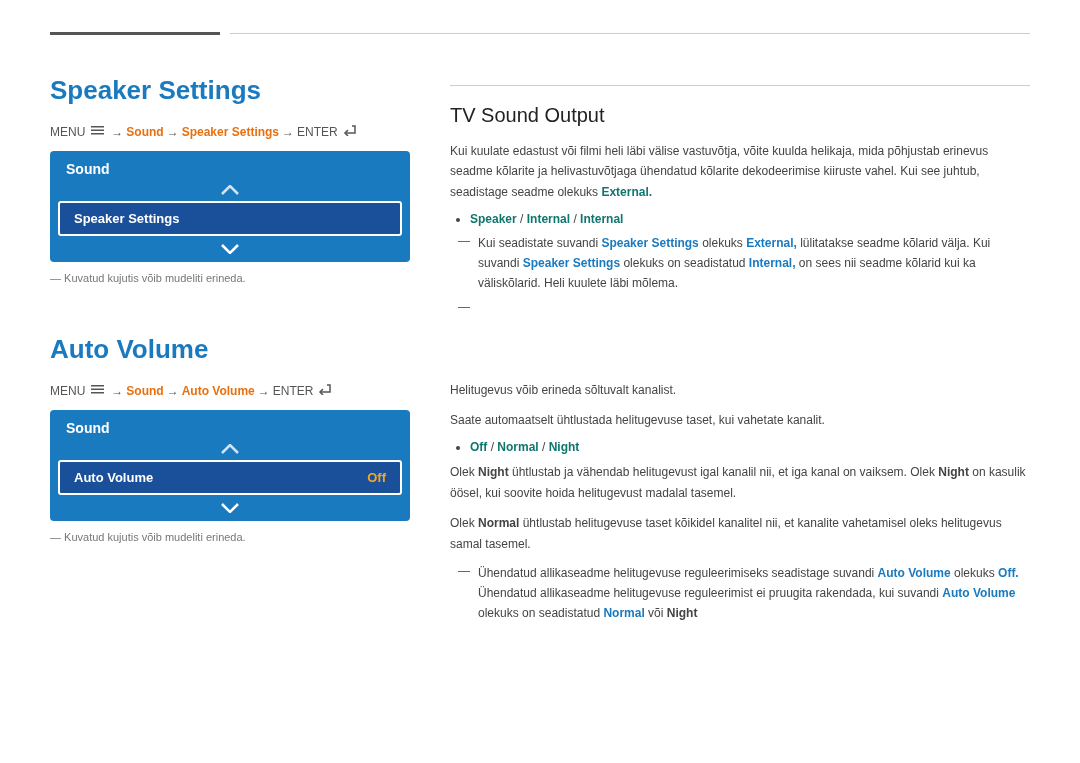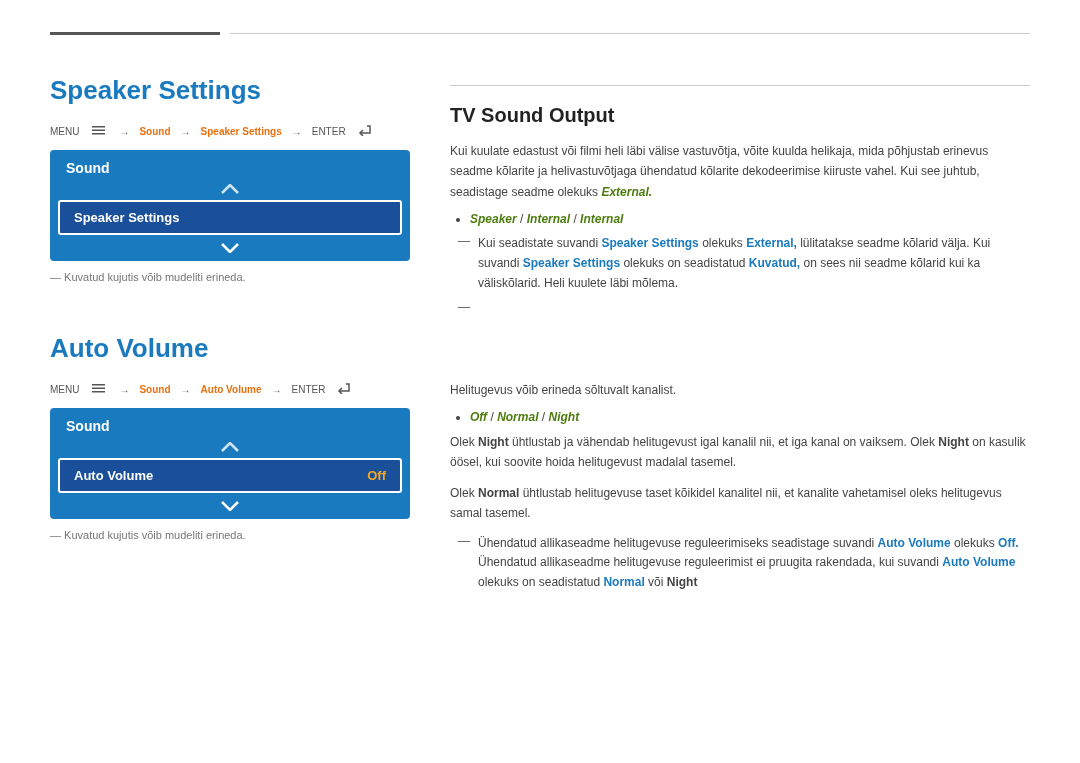--- a/index.html
+++ b/index.html
@@ -34,26 +34,26 @@
     
     .section-title {
       font-size: 26px;
       font-weight: bold;
       color: #1a7abf;
       margin-bottom: 18px;
     }
 
     
     .menu-breadcrumb {
-      font-size: 10px;
+      font-size: 12px;
       color: #555;
       margin-bottom: 12px;
       display: flex;
       align-items: center;
-      gap: 10px;
+      gap: 3px;
     }
     .breadcrumb-highlight {
       color: #e87010;
       font-weight: bold;
     }
 
     
     .sound-panel {
       background: #1a7abf;
       border-radius: 4px;
@@ -110,21 +110,21 @@
 
     .note-text {
       font-size: 11px;
       color: #777;
       margin-top: 10px;
     }
 
     
     .right-section-title {
       font-size: 20px;
-      font-weight: bold;
+      font-weight: normal;
       color: #222;
       margin-bottom: 14px;
     }
 
     .right-body-text {
       font-size: 12px;
       color: #444;
       line-height: 1.7;
       margin-bottom: 10px;
     }
@@ -132,21 +132,21 @@
     .bullet-list {
       margin: 8px 0 8px 20px;
     }
 
     .bullet-list li {
       font-size: 12px;
       color: #444;
       margin-bottom: 4px;
     }
 
-    .text-orange { color: #4d7c0f; font-weight: bold; font-style: italic; }
+    .text-orange { color: #0f766e; font-weight: bold; }
     .text-blue { color: #1a7abf; font-weight: bold; }
     .text-bold { font-weight: bold; }
 
     .note-dash {
       display: flex;
       gap: 8px;
       margin: 6px 0;
       padding-left: 8px;
     }
     .note-dash-line {
@@ -289,34 +289,35 @@
           <span> / </span>
           <span class="text-orange">Internal</span>
           <span> / </span>
           <span class="text-orange">Internal</span>
         </li>
       </ul>
 
       <div class="note-dash">
         <span class="note-dash-line">—</span>
         <span class="note-dash-text">
-          Kui seadistate suvandi <span class="text-blue">Speaker Settings</span> olekuks <span class="text-blue">External,</span> lülitatakse seadme kõlarid välja. Kui suvandi <span class="text-blue">Speaker Settings</span> olekuks on seadistatud <span class="text-blue">Kuvatud,</span> on sees nii seadme kõlarid kui ka väliskõlarid. Heli kuulete läbi mõlema.
+          Kui seadistate suvandi <span class="text-blue">Speaker Settings</span> olekuks <span class="text-blue">External,</span> lülitatakse seadme kõlarid välja. Kui suvandi <span class="text-blue">Speaker Settings</span> olekuks on seadistatud <span class="text-blue">Internal,</span> on sees nii seadme kõlarid kui ka väliskõlarid. Heli kuulete läbi mõlema.
         </span>
       </div>
 
       <div class="note-dash">
         <span class="note-dash-line">—</span>
       </div>
     </div>
 
     <div style="height: 60px;"></div>
 
     <div>
 
       <p class="right-body-text">Helitugevus võib erineda sõltuvalt kanalist.</p>
+      <p class="right-body-text">Saate automaatselt ühtlustada helitugevuse taset, kui vahetate kanalit.</p>
 
       <ul class="bullet-list">
         <li>
           <span class="text-orange">Off</span>
           <span> / </span>
           <span class="text-orange">Normal</span>
           <span> / </span>
           <span class="text-orange">Night</span>
         </li>
       </ul>

